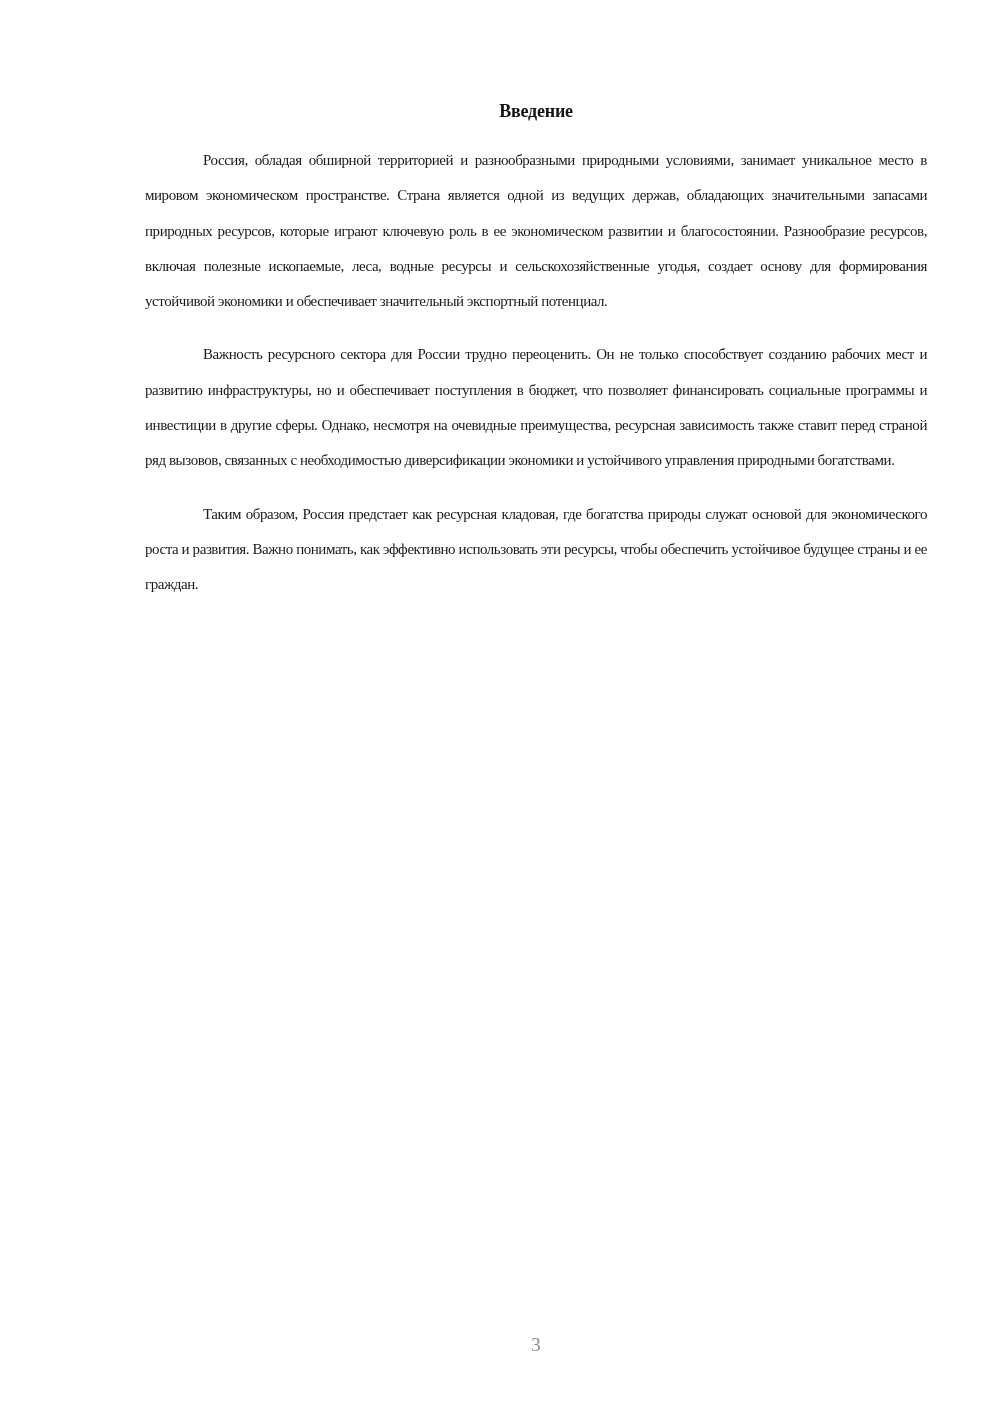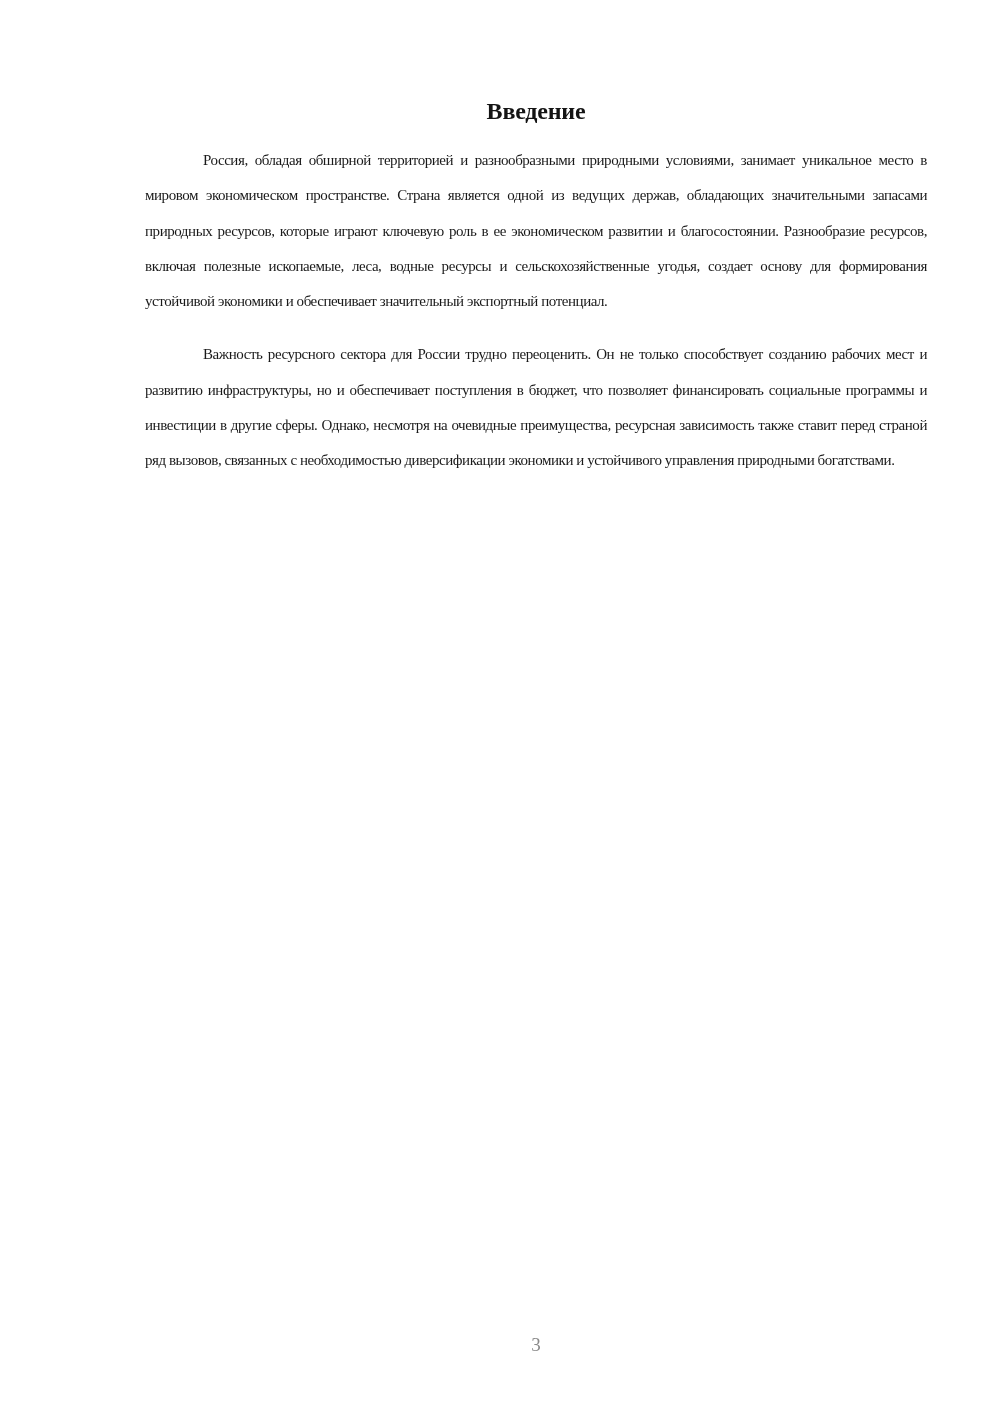--- a/index.html
+++ b/index.html
@@ -22,21 +22,21 @@
       height: 1414px;
       background: #ffffff;
     }
     .heading {
       position: absolute;
       top: 97px;
       left: 145px;
       width: 782px;
       text-align: center;
       font-weight: bold;
-      font-size: 24px;
+      font-size: 18px;
       line-height: 28px;
       letter-spacing: -0.2px;
       margin: 0;
       color: #141414;
     }
     .body-text {
       position: absolute;
       left: 145px;
       top: 143px;
       width: 782px;
@@ -64,16 +64,17 @@
   </style>
 </head>
 <body>
 
 <div class="page">
   <h1 class="heading">Введение</h1>
 
   <div class="body-text">
     <p class="para">Россия, обладая обширной территорией и разнообразными природными условиями, занимает уникальное место в мировом экономическом пространстве. Страна является одной из ведущих держав, обладающих значительными запасами природных ресурсов, которые играют ключевую роль в ее экономическом развитии и благосостоянии. Разнообразие ресурсов, включая полезные ископаемые, леса, водные ресурсы и сельскохозяйственные угодья, создает основу для формирования устойчивой экономики и обеспечивает значительный экспортный потенциал.</p>
     <p class="para">Важность ресурсного сектора для России трудно переоценить. Он не только способствует созданию рабочих мест и развитию инфраструктуры, но и обеспечивает поступления в бюджет, что позволяет финансировать социальные программы и инвестиции в другие сферы. Однако, несмотря на очевидные преимущества, ресурсная зависимость также ставит перед страной ряд вызовов, связанных с необходимостью диверсификации экономики и устойчивого управления природными богатствами.</p>
+    <p class="para">Таким образом, Россия предстает как ресурсная кладовая, где богатства природы служат основой для экономического роста и развития. Важно понимать, как эффективно использовать эти ресурсы, чтобы обеспечить устойчивое будущее страны и ее граждан.</p>
   </div>
 
   <div class="page-number">3</div>
 </div>
 
 </body></html>

